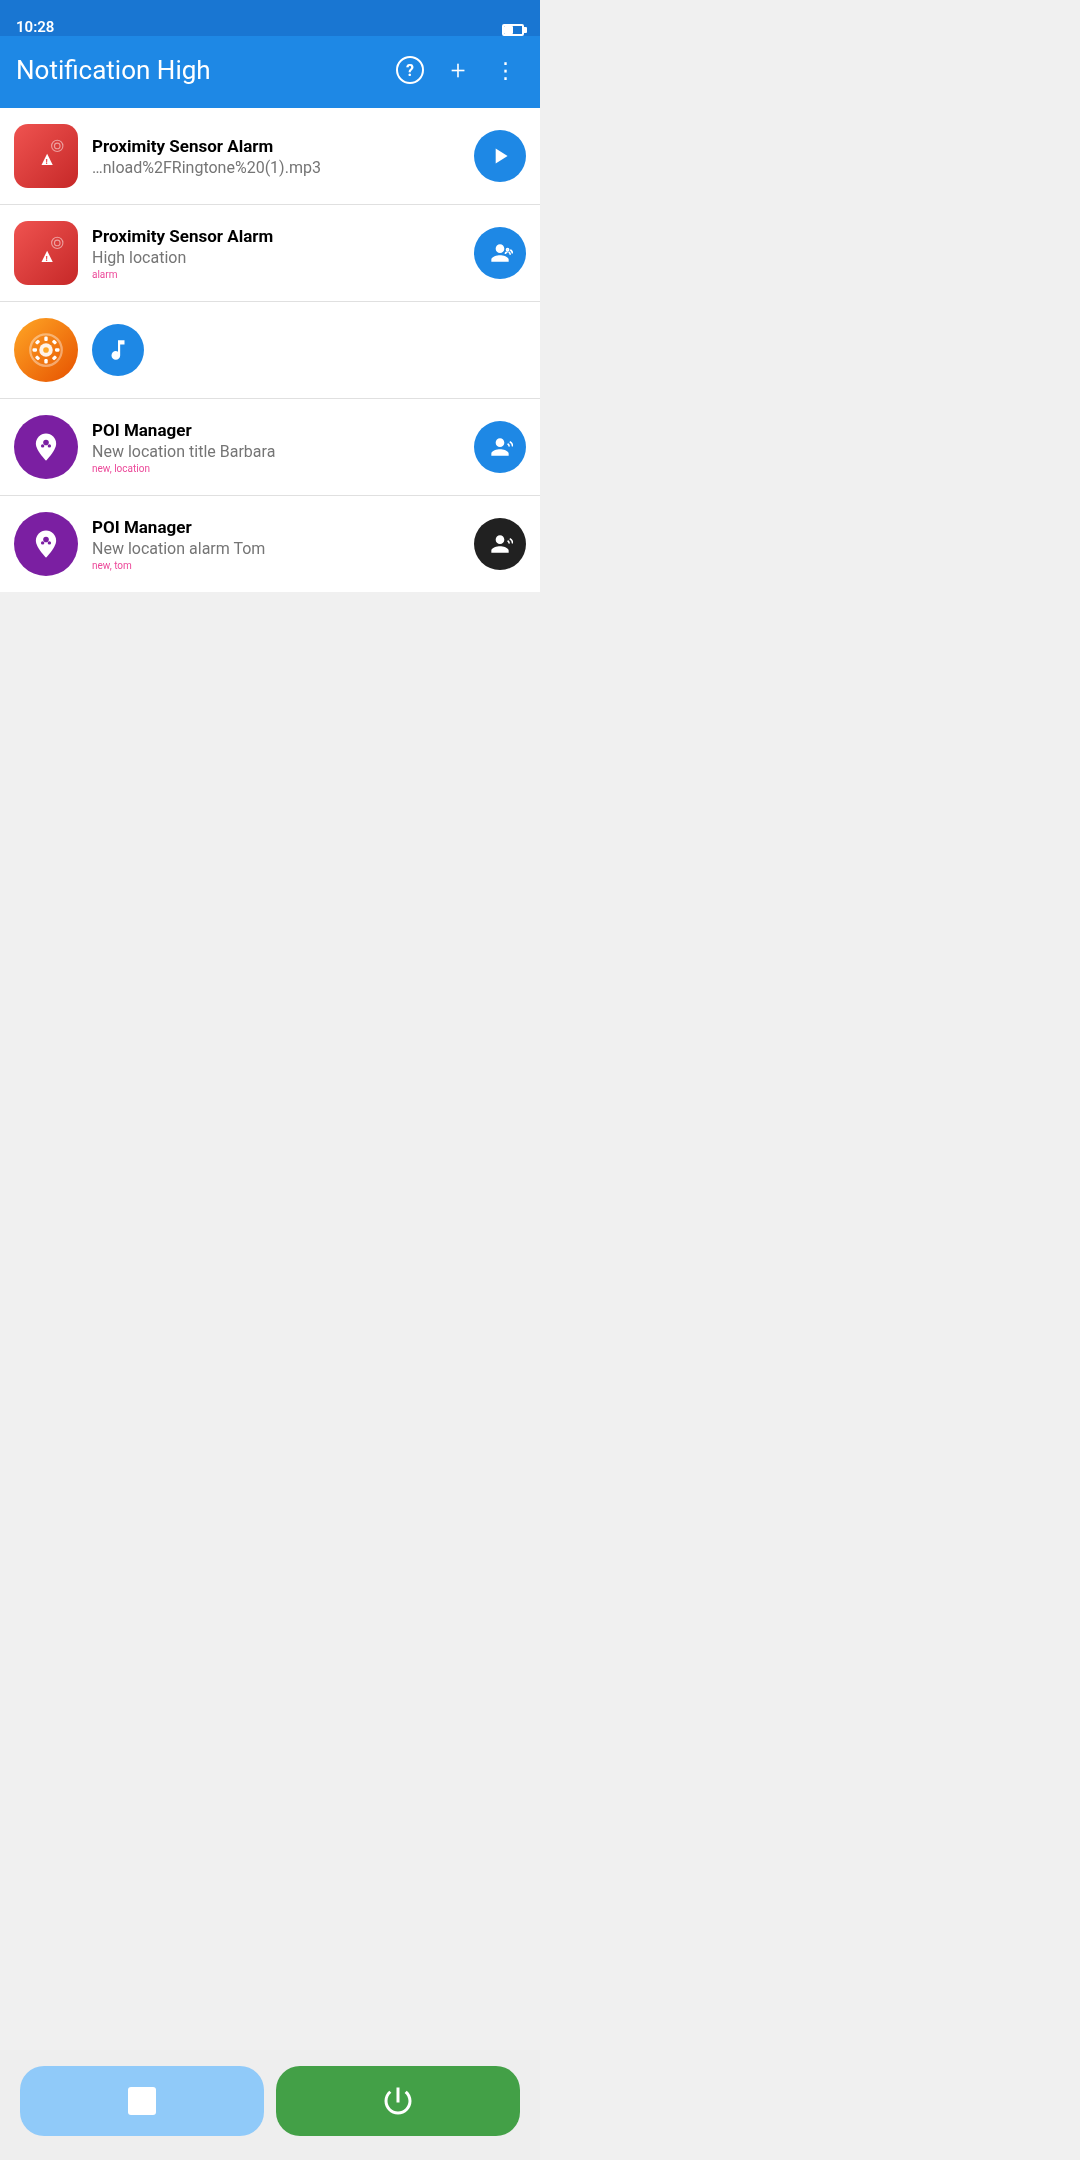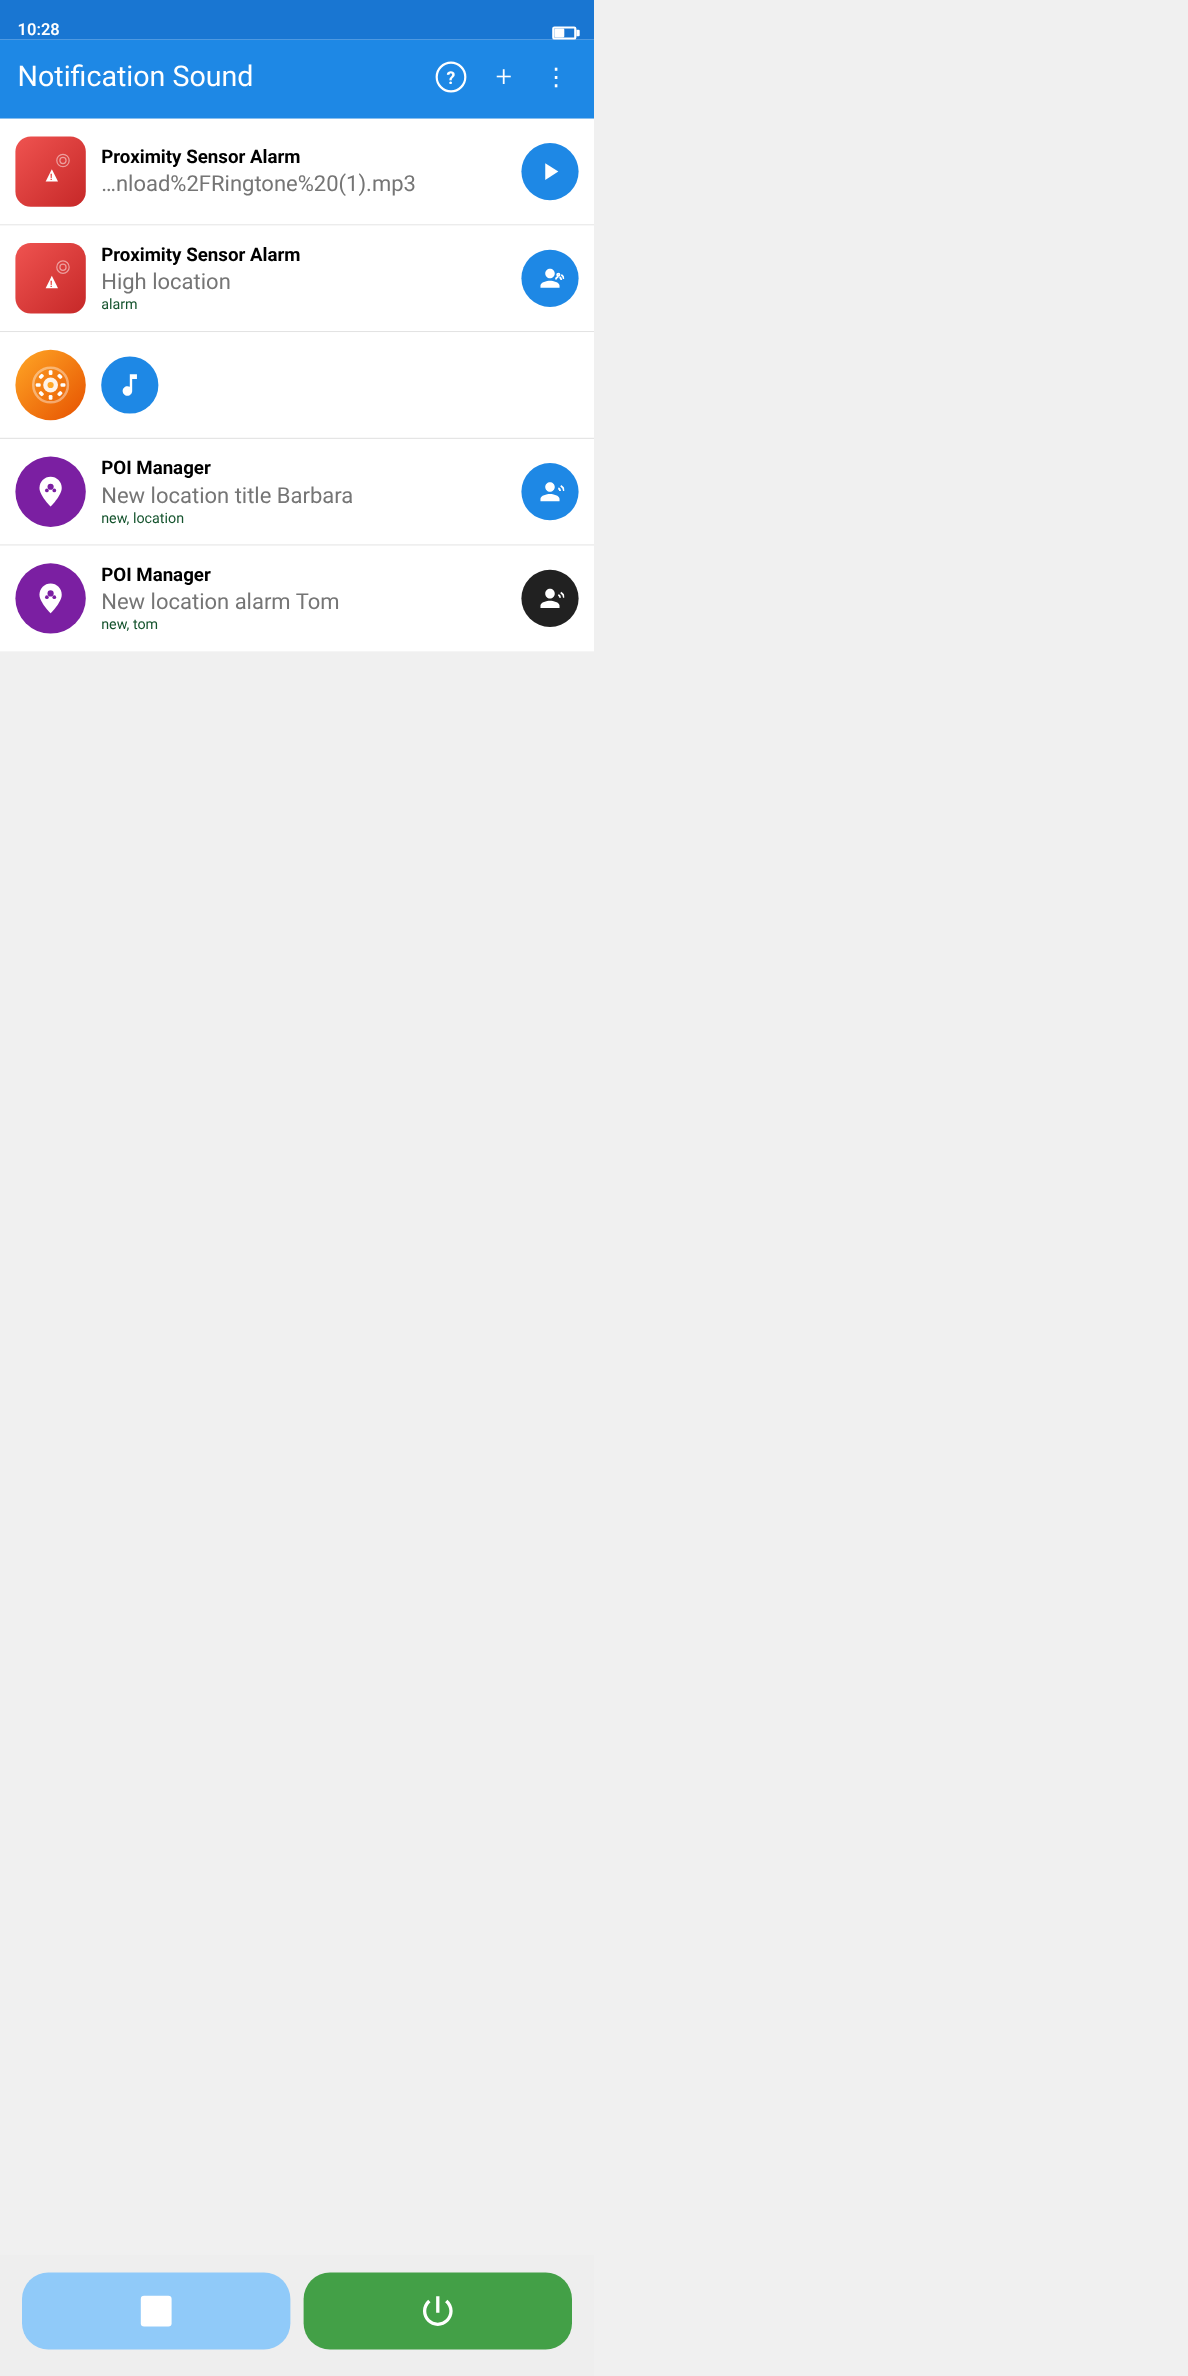--- a/index.html
+++ b/index.html
@@ -138,30 +138,30 @@
     }
     .notification-title {
       font-size: 17px;
       font-weight: 700;
       color: #000000;
       white-space: nowrap;
       overflow: hidden;
       text-overflow: ellipsis;
     }
     .notification-subtitle {
-      font-size: 20px;
+      font-size: 16px;
       color: #757575;
       margin-top: 2px;
       white-space: nowrap;
       overflow: hidden;
       text-overflow: ellipsis;
     }
     .notification-tags {
-      font-size: 13px;
-      color: #14532d;
+      font-size: 10px;
+      color: #ec4899;
       margin-top: 2px;
     }
 
     
     .action-btn {
       width: 52px;
       height: 52px;
       border-radius: 50%;
       flex-shrink: 0;
       display: flex;
@@ -230,21 +230,21 @@
 <body>
 
 <div class="status-bar">
   <span class="status-time">10:28</span>
   <div class="battery-icon">
     <div class="battery-inner"></div>
   </div>
 </div>
 
 <div class="app-bar">
-  <span class="app-bar-title">Notification Sound</span>
+  <span class="app-bar-title">Notification High</span>
   <div class="app-bar-icon">
     <div class="help-icon">?</div>
   </div>
   <div class="app-bar-icon">
     <span style="font-size:26px;color:white;font-weight:300;">+</span>
   </div>
   <div class="app-bar-icon">
     <span style="font-size:22px;color:white;letter-spacing:1px;">⋮</span>
   </div>
 </div>

